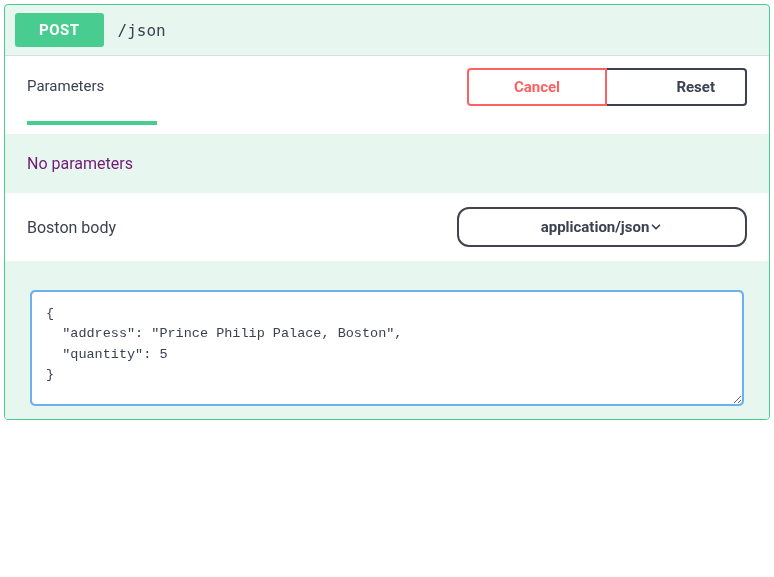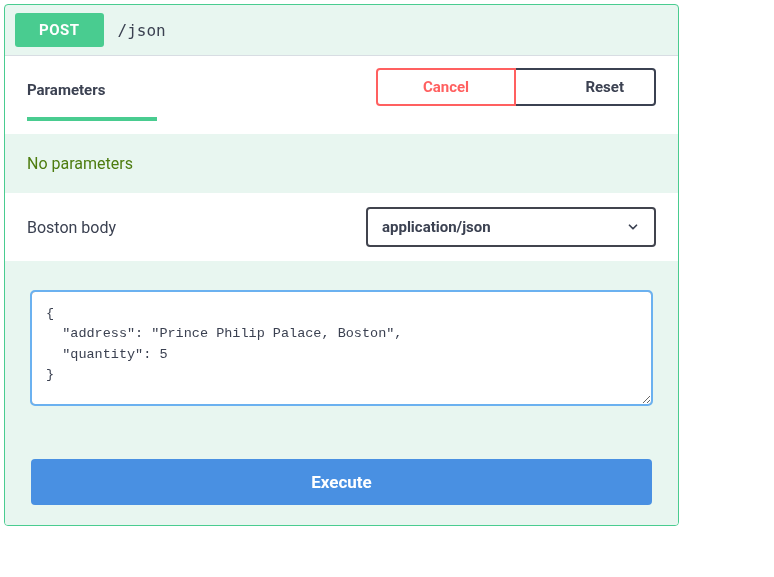--- a/index.html
+++ b/index.html
@@ -10,21 +10,21 @@
     body {
       font-family: -apple-system, BlinkMacSystemFont, "Segoe UI", Roboto, sans-serif;
       background: #fff;
       width: 774px;
       height: 577px;
     }
     .container {
       border: 1px solid #49cc90;
       border-radius: 4px;
       background: #e8f6f0;
-      width: 675px;
+      width: 766px;
       margin: 4px;
       overflow: hidden;
     }
     .header {
       display: flex;
       align-items: center;
       padding: 8px 10px;
     }
     .method-badge {
       background: #49cc90;
@@ -43,24 +43,24 @@
     }
     .tab-bar {
       display: flex;
       align-items: center;
       justify-content: space-between;
       background: #fff;
       padding: 12px 22px 0 22px;
       border-top: 1px solid #d8dde3;
     }
     .tab {
-      font-weight: 700;
-      font-size: 15px;
-      color: #3b4151;
-      padding-bottom: 18px;
+      font-weight: 400;
+      font-size: 15px;
+      color: #3b4151;
+      padding-bottom: 26px;
       border-bottom: 4px solid #49cc90;
       width: 130px;
     }
     .tab-actions {
       display: flex;
       gap: 0;
       margin-bottom: 28px;
     }
     .btn-cancel {
       border: 2px solid #ff6060;
@@ -84,46 +84,46 @@
       padding: 8px 30px;
       border-radius: 0 4px 4px 0;
       cursor: pointer;
       font-family: inherit;
       width: 140px;
       text-align: right;
     }
     .section-noparams {
       background: #e8f6f0;
       padding: 20px 22px;
-      color: #4d7c0f;
+      color: #701a75;
       font-size: 16px;
     }
     .section-reqbody {
       background: #fff;
       padding: 14px 22px;
       display: flex;
       align-items: center;
       justify-content: space-between;
     }
     .reqbody-label {
       color: #3b4151;
       font-size: 16px;
     }
     .content-type-select {
       border: 2px solid #41444e;
-      border-radius: 4px;
+      border-radius: 12px;
       padding: 9px 14px;
       font-size: 15px;
       font-weight: 700;
       color: #3b4151;
       background: #fff;
       width: 290px;
       display: flex;
       align-items: center;
-      justify-content: space-between;
+      justify-content: center;
       cursor: pointer;
       font-family: inherit;
     }
     .chevron {
       width: 14px;
       height: 14px;
       flex-shrink: 0;
     }
     .body-editor-section {
       background: #e8f6f0;
@@ -190,16 +190,13 @@
     </div>
   </div>
 
   <div class="body-editor-section">
     <textarea class="body-textarea" style="">{
   "address": "Prince Philip Palace, Boston",
   "quantity": 5
 }</textarea>
   </div>
 
-  <div class="execute-section">
-    <button class="btn-execute">Execute</button>
-  </div>
 </div>
 
 </body></html>

